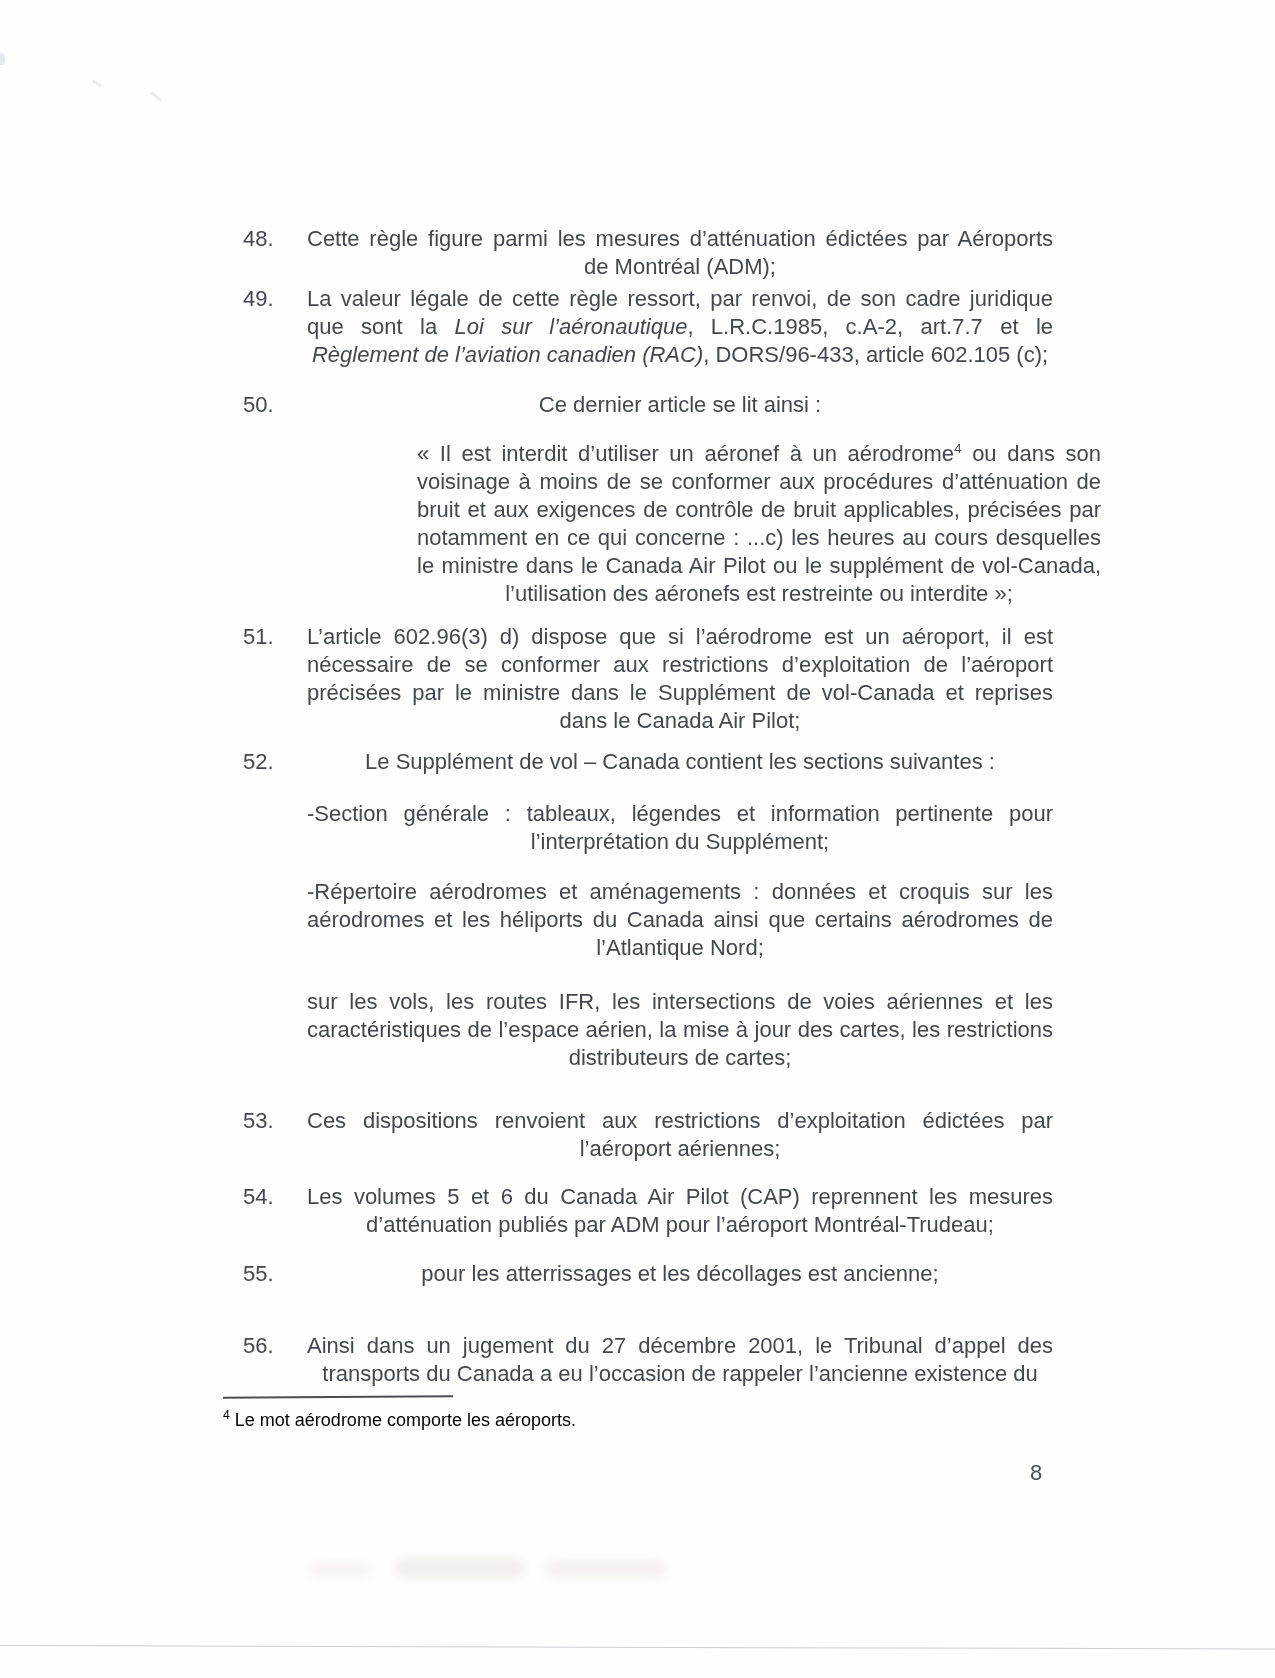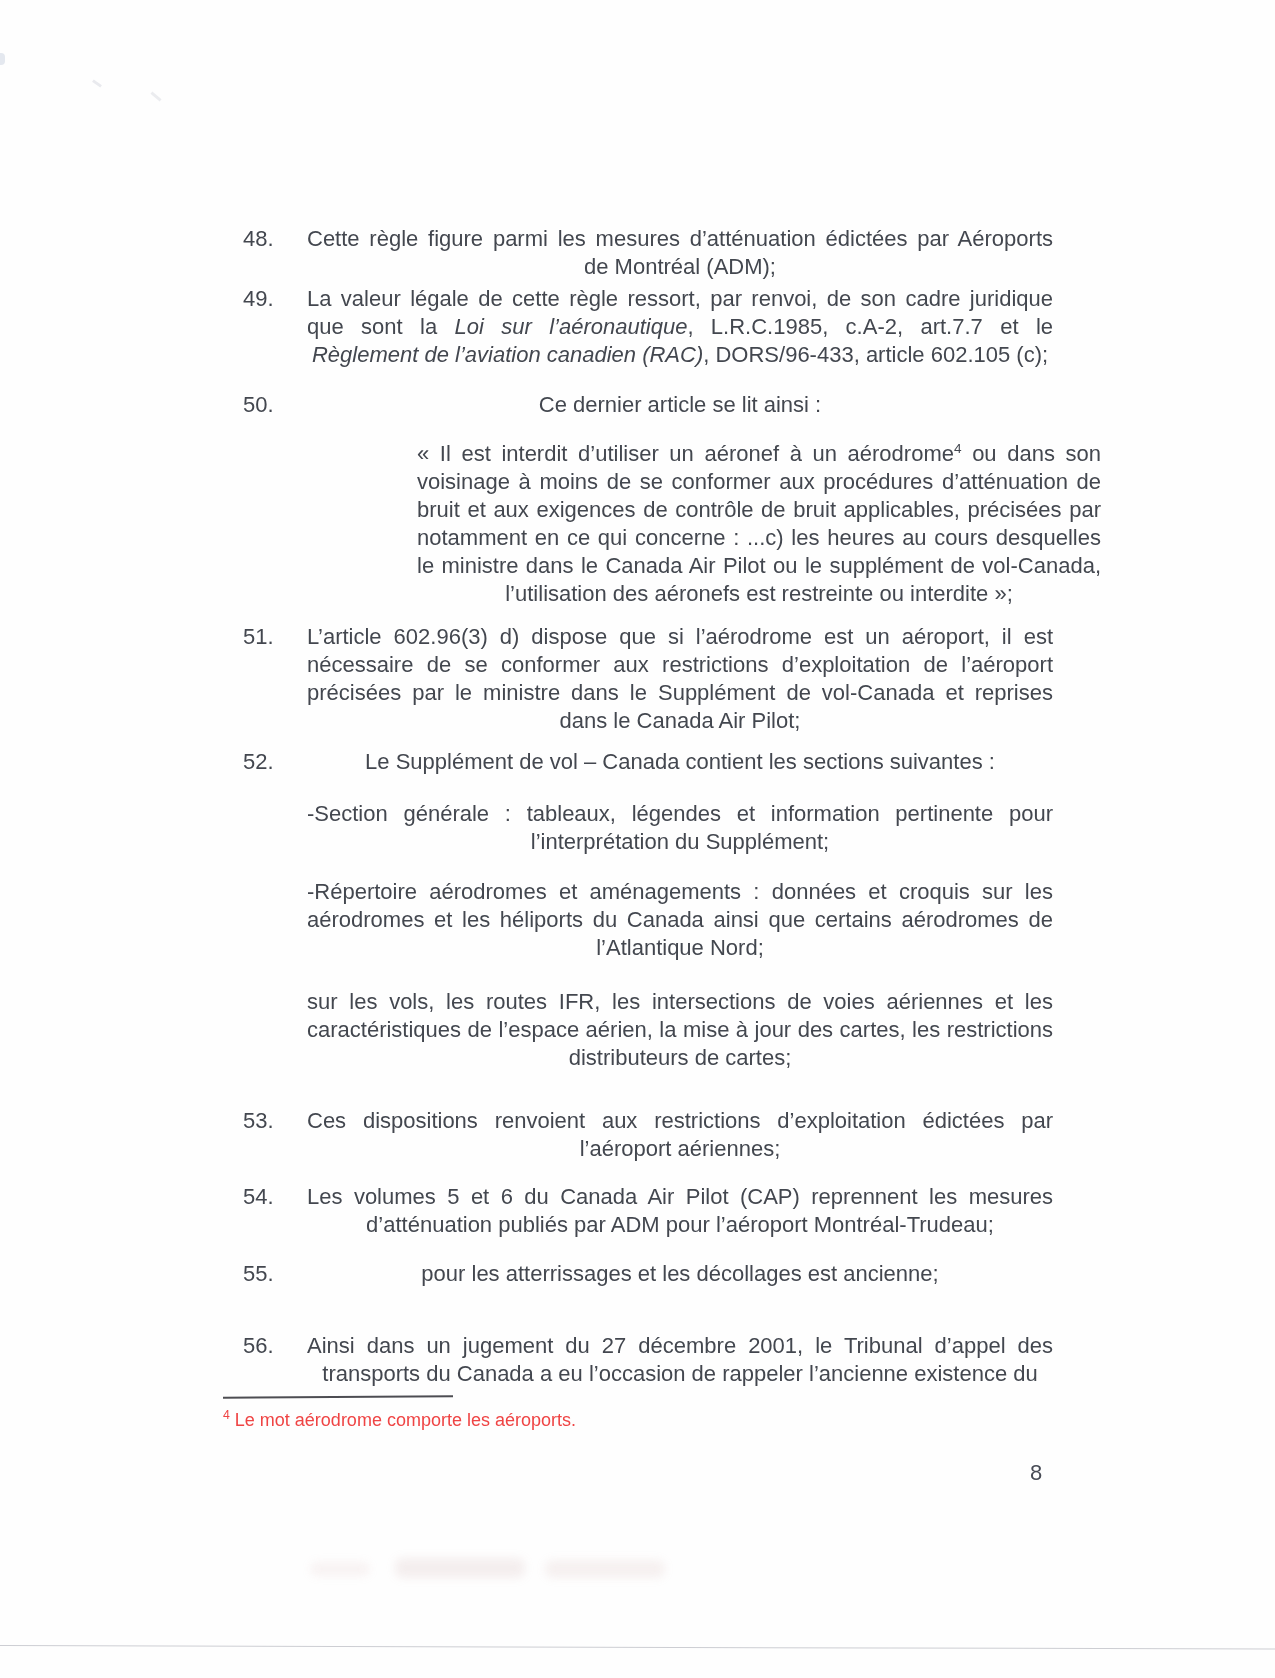--- a/index.html
+++ b/index.html
@@ -31,21 +31,21 @@
   [data-name="paragraph-p52"]{top:748px}
   [data-name="paragraph-s1"]{top:800px}
   [data-name="paragraph-s2"]{top:878px}
   [data-name="paragraph-s3"]{top:988px}
   [data-name="paragraph-p53"]{top:1107px}
   [data-name="paragraph-p54"]{top:1183px}
   [data-name="paragraph-p55"]{top:1260px}
   [data-name="paragraph-p56"]{top:1332px}
   
   .fn-rule{position:absolute;left:223px;top:1396px;width:230px;height:2px;background:#4d4d52;transform:rotate(-0.4deg);}
-  .footnote{position:absolute;left:223px;top:1408px;font-size:18px;line-height:24px;color:#ef4444;}
+  .footnote{position:absolute;left:223px;top:1408px;font-size:18px;line-height:24px;color:#000000;}
   .footnote sup{font-size:0.68em;}
   .page-number{position:absolute;left:1030px;top:1460px;font-size:22px;color:#474b55;}
   
   .bleed{position:absolute;left:300px;top:1550px;width:420px;height:36px;filter:blur(5px);opacity:0.55;pointer-events:none;}
   .bleed i{position:absolute;display:block;border-radius:8px;background:rgba(205,160,158,0.22);}
   .bleed i:nth-child(1){left:10px;top:12px;width:60px;height:14px;}
   .bleed i:nth-child(2){left:95px;top:8px;width:130px;height:20px;background:rgba(190,150,150,0.28);}
   .bleed i:nth-child(3){left:245px;top:10px;width:120px;height:18px;background:rgba(195,155,152,0.25);}
   .edge-line{position:absolute;left:-4px;top:1645px;width:1284px;height:1px;background:#cdced3;transform:rotate(0.16deg);transform-origin:left center;}
   .speck1{position:absolute;left:0px;top:53px;width:5px;height:12px;background:#e4e8ef;border-radius:0 4px 4px 0;}

